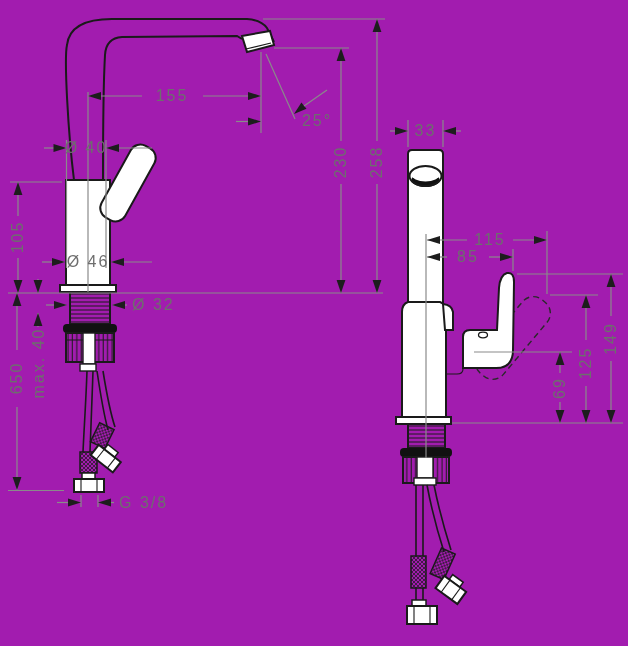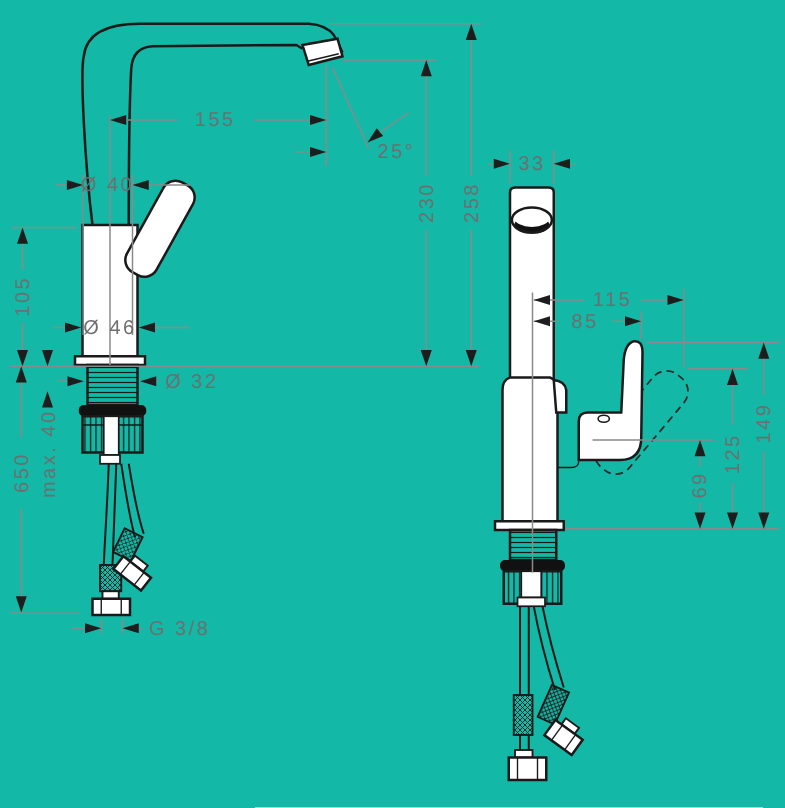--- a/index.html
+++ b/index.html
@@ -1,16 +1,16 @@
 <!DOCTYPE html>
 <html><head>
 <meta charset="utf-8">
 <style>
   html,body{margin:0;padding:0;background:#fff;}
-  .stage{width:628px;height:646px;background:#14b8a6;position:relative;overflow:hidden;}
+  .stage{width:628px;height:646px;background:#a21caf;position:relative;overflow:hidden;}
   .ol{stroke:#1a1a1a;stroke-width:2;fill:none;}
   .ow{stroke:#1a1a1a;stroke-width:2;fill:#fff;}
   .thin{stroke:#1a1a1a;stroke-width:1.1;fill:none;}
   .hl{stroke:#1a1a1a;stroke-width:1.6;fill:none;}
   .dl{stroke:#8a8a8a;stroke-width:1.2;fill:none;}
   .arr{fill:#1d1d1d;stroke:none;}
   .dim{font-family:"Liberation Sans",sans-serif;font-size:16px;fill:#6e6e6e;letter-spacing:2px;}
 </style>
 </head>
 <body>

